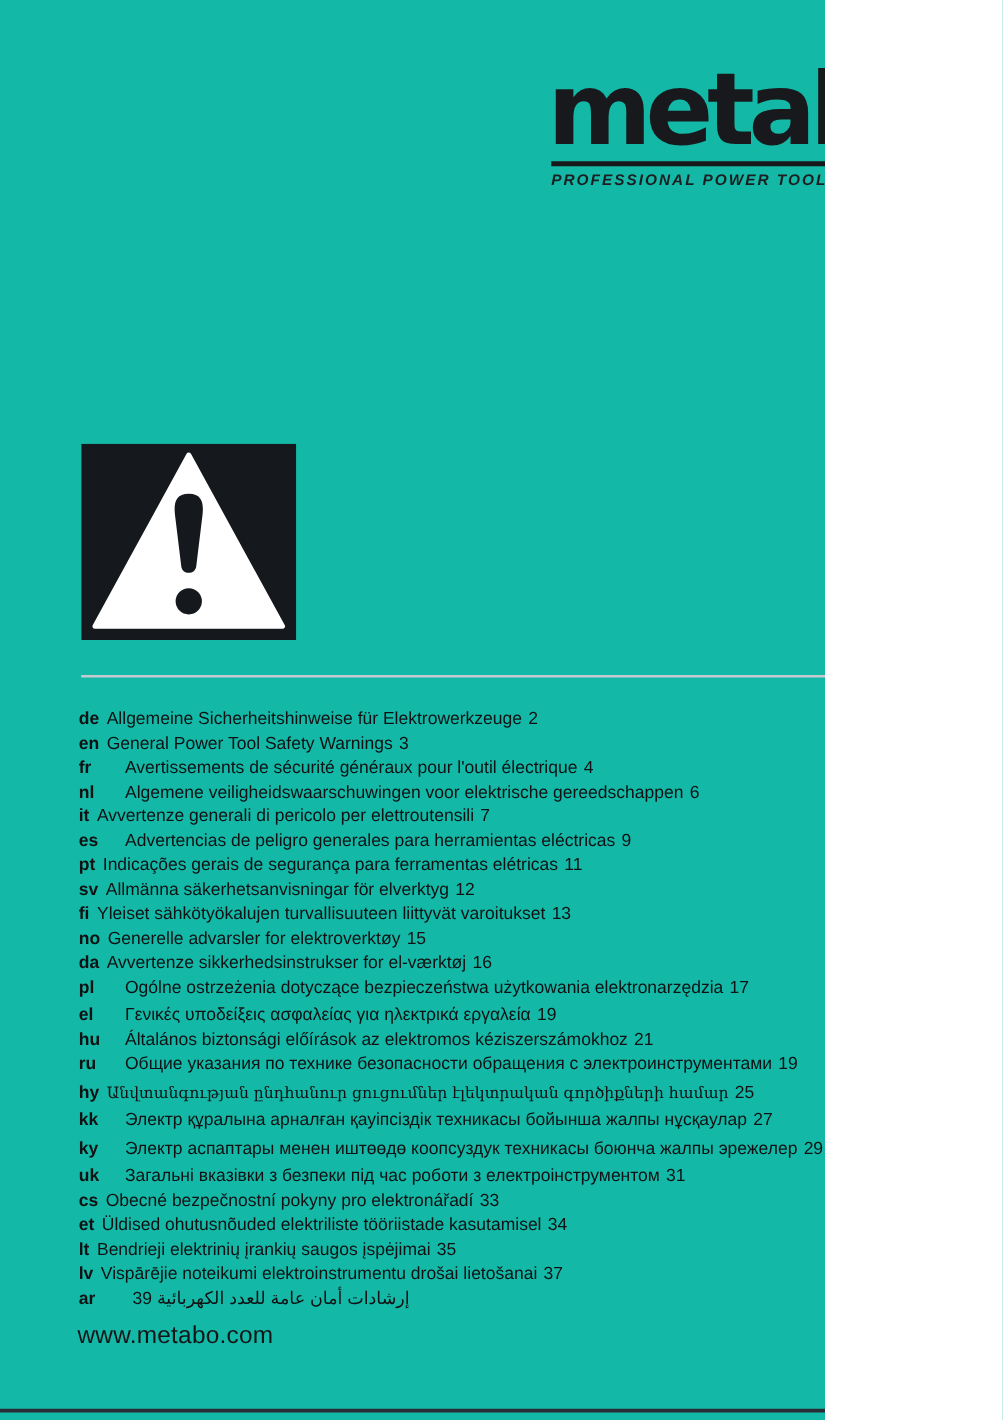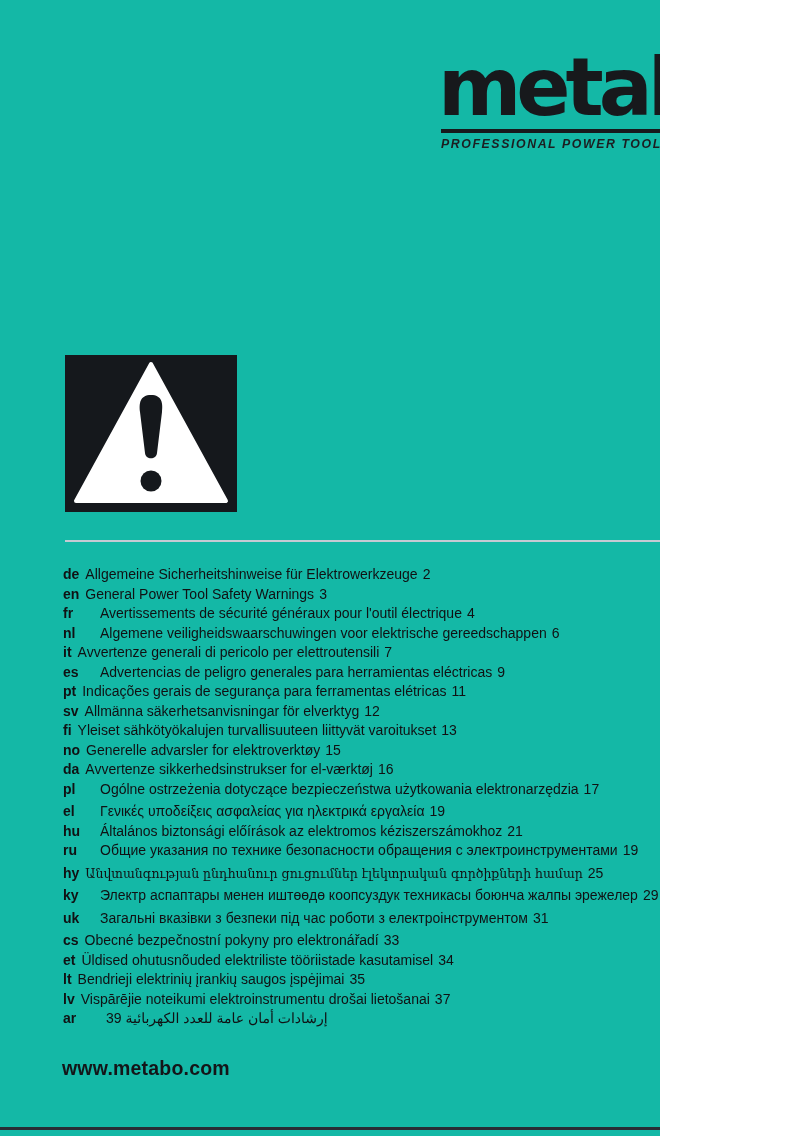--- a/index.html
+++ b/index.html
@@ -39,21 +39,21 @@
   .tab .code { min-width:31px; }
   .pagenum { margin-left:5px; }
   .lang-row:nth-child(13), .lang-row:nth-child(16), .lang-row:nth-child(17),
   .lang-row:nth-child(18), .lang-row:nth-child(19) { margin-top:3px; }
   .lang-row:nth-child(19) .pagenum { }
   .lang-row:nth-child(16) .title { font-size:12.5px; font-family:"DejaVu Serif","DejaVu Sans",serif; }
   .rtl .code { order:-2; }
   .rtl .pagenum { order:-1; margin-left:6px; margin-right:4px; }
 
   
-  .website { position:absolute; left:62px; top:1057px; font-size:19.5px; letter-spacing:0.2px; color:#141518;font-weight:bold; }
+  .website { position:absolute; left:62px; top:1057px; font-size:19.5px; letter-spacing:0.2px; color:#141518; }
   .footer-rule { position:absolute; left:0; top:1127px; width:802px; height:3px; background:#282d35; }
 </style>
 </head>
 <body>
 
 <div class="page">
 
   <div class="brand">
     <div class="wordmark">
       <span>metabo</span>
@@ -149,20 +149,25 @@
       <span class="code">ru</span>
       <span class="title">Общие указания по технике безопасности обращения с электроинструментами</span>
       <span class="pagenum">19</span>
     </div>
       <div class="lang-row">
       <span class="code">hy</span>
       <span class="title">Անվտանգության ընդհանուր ցուցումներ էլեկտրական գործիքների համար</span>
       <span class="pagenum">25</span>
     </div>
       <div class="lang-row tab">
+      <span class="code">kk</span>
+      <span class="title">Электр құралына арналған қауіпсіздік техникасы бойынша жалпы нұсқаулар</span>
+      <span class="pagenum">27</span>
+    </div>
+      <div class="lang-row tab">
       <span class="code">ky</span>
       <span class="title">Электр аспаптары менен иштөөдө коопсуздук техникасы боюнча жалпы эрежелер</span>
       <span class="pagenum">29</span>
     </div>
       <div class="lang-row tab">
       <span class="code">uk</span>
       <span class="title">Загальні вказівки з безпеки під час роботи з електроінструментом</span>
       <span class="pagenum">31</span>
     </div>
       <div class="lang-row">

